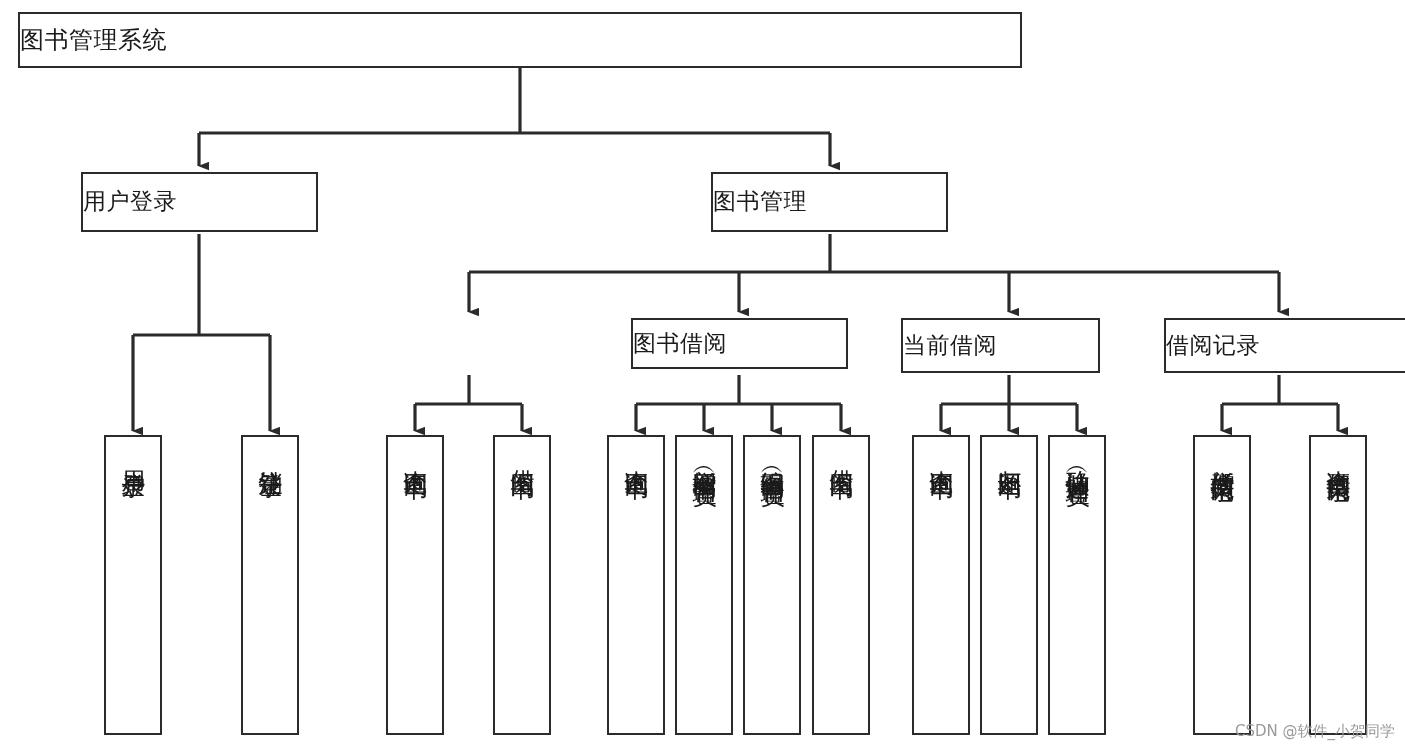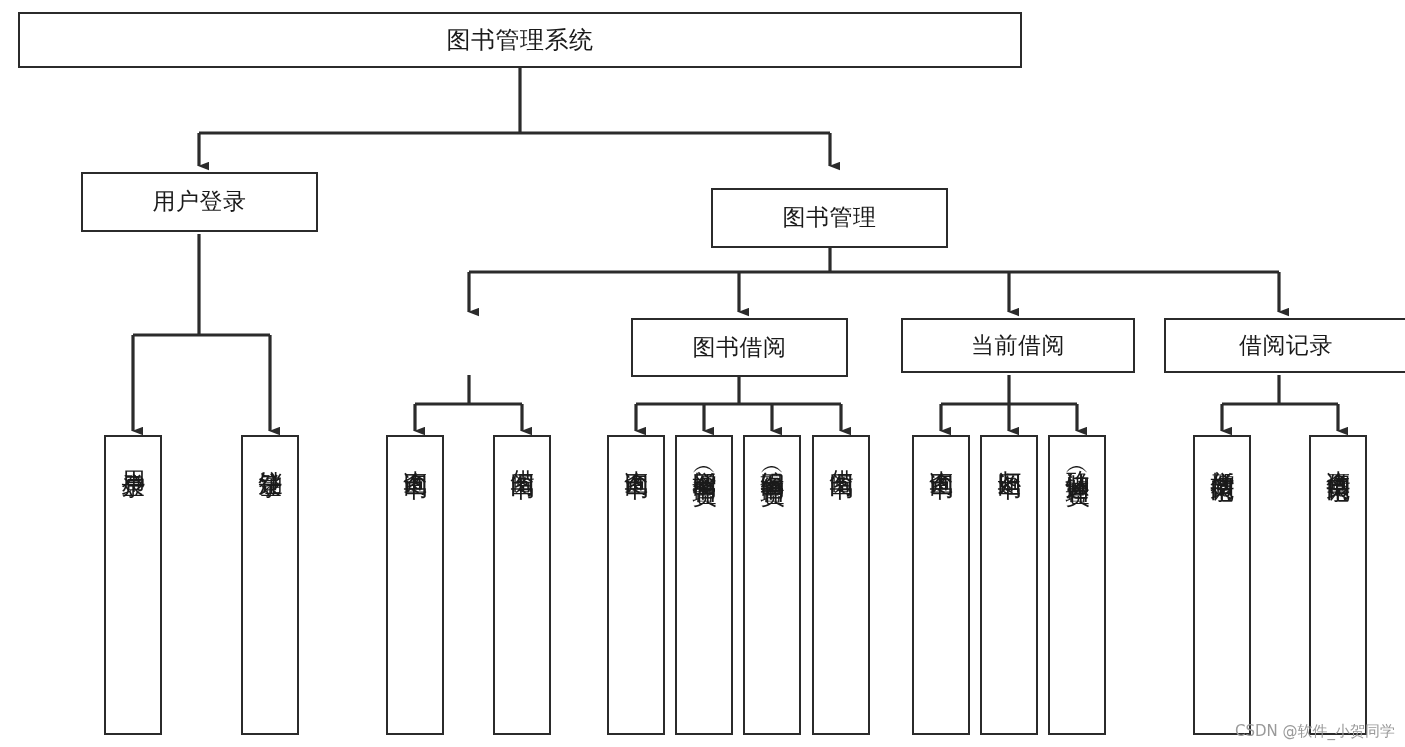--- a/index.html
+++ b/index.html
@@ -26,21 +26,20 @@
     height: 747px;
     pointer-events: none;
   }
   .node {
     position: absolute;
     box-sizing: border-box;
     background: #ffffff;
     border: 2px solid #2b2b2b;
     display: flex;
     align-items: center;
-    justify-content: center;
     color: #1a1a1a;
     z-index: 2;
   }
   .node-label {
     display: block;
     text-align: center;
     line-height: 1.18;
     letter-spacing: 0.5px;
   }
   .node.horizontal .node-label {
@@ -129,30 +128,30 @@
   </svg>
 
   <div class="node root horizontal" style="left:18px; top:12px; width:1004px; height:56px;">
     <span class="node-label">图书管理系统</span>
   </div>
 
   <div class="node horizontal" style="left:81px; top:172px; width:237px; height:60px;">
     <span class="node-label">用户登录</span>
   </div>
 
-  <div class="node horizontal" style="left:711px; top:172px; width:237px; height:60px;margin-top:16px;">
+  <div class="node horizontal" style="left:711px; top:172px; width:237px; height:60px;">
     <span class="node-label">图书管理</span>
   </div>
 
 
-  <div class="node horizontal" style="left:631px; top:318px; width:217px; height:59px;">
+  <div class="node horizontal" style="left:631px; top:318px; width:217px; height:51px;">
     <span class="node-label">图书借阅</span>
   </div>
 
-  <div class="node horizontal" style="left:901px; top:318px; width:234px; height:55px;">
+  <div class="node horizontal" style="left:901px; top:318px; width:199px; height:55px;">
     <span class="node-label">当前借阅</span>
   </div>
 
   <div class="node horizontal" style="left:1164px; top:318px; width:244px; height:55px;">
     <span class="node-label">借阅记录</span>
   </div>
 
   <div class="node vertical" style="left:104px; top:435px; width:58px; height:300px;">
     <span class="node-label">用户登录</span>
   </div>

